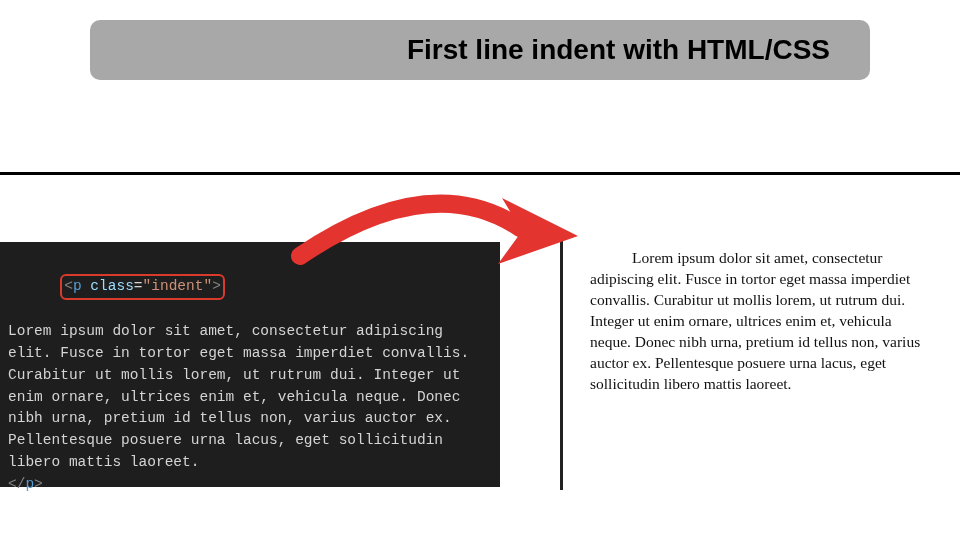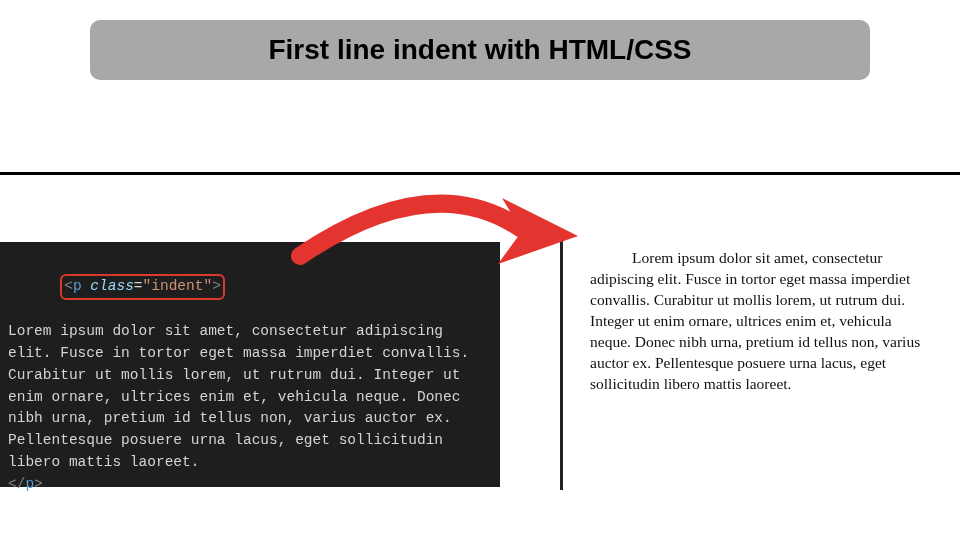--- a/index.html
+++ b/index.html
@@ -9,21 +9,21 @@
     background: #fff;
     font-family: Arial, Helvetica, sans-serif;
     position: relative;
     overflow: hidden;
   }
   .title-bar {
     background: #a8a8a8;
     color: #000;
     font-weight: 700;
     font-size: 28px;
-    text-align: center;
+    text-align: right;
     padding: 14px 40px;
     border-radius: 10px;
     margin: 20px auto 0 auto;
     width: 780px;
   }
   .divider {
     position: absolute;
     left: 0; right: 0;
     top: 172px;
     height: 3px;
@@ -51,21 +51,21 @@
   }
   .code-line { white-space: pre-wrap; }
   .tag-open {
     display: inline-block;
     border: 2px solid #d93a2b;
     border-radius: 6px;
     padding: 0 2px;
   }
   .angle { color: #808080; }
   .tagname { color: #569cd6; }
-  .attr { color: #9cdcfe; font-style: italic; }
+  .attr { color: #9cdcfe; }
   .eq { color: #d4d4d4; }
   .str { color: #ce9178; }
   .body-text { color: #d4d4d4; }
   .close-tag .angle { color: #808080; }
   .close-tag .tagname { color: #569cd6; }
 
   .sep-vline {
     position: absolute;
     left: 560px;
     top: 230px;

